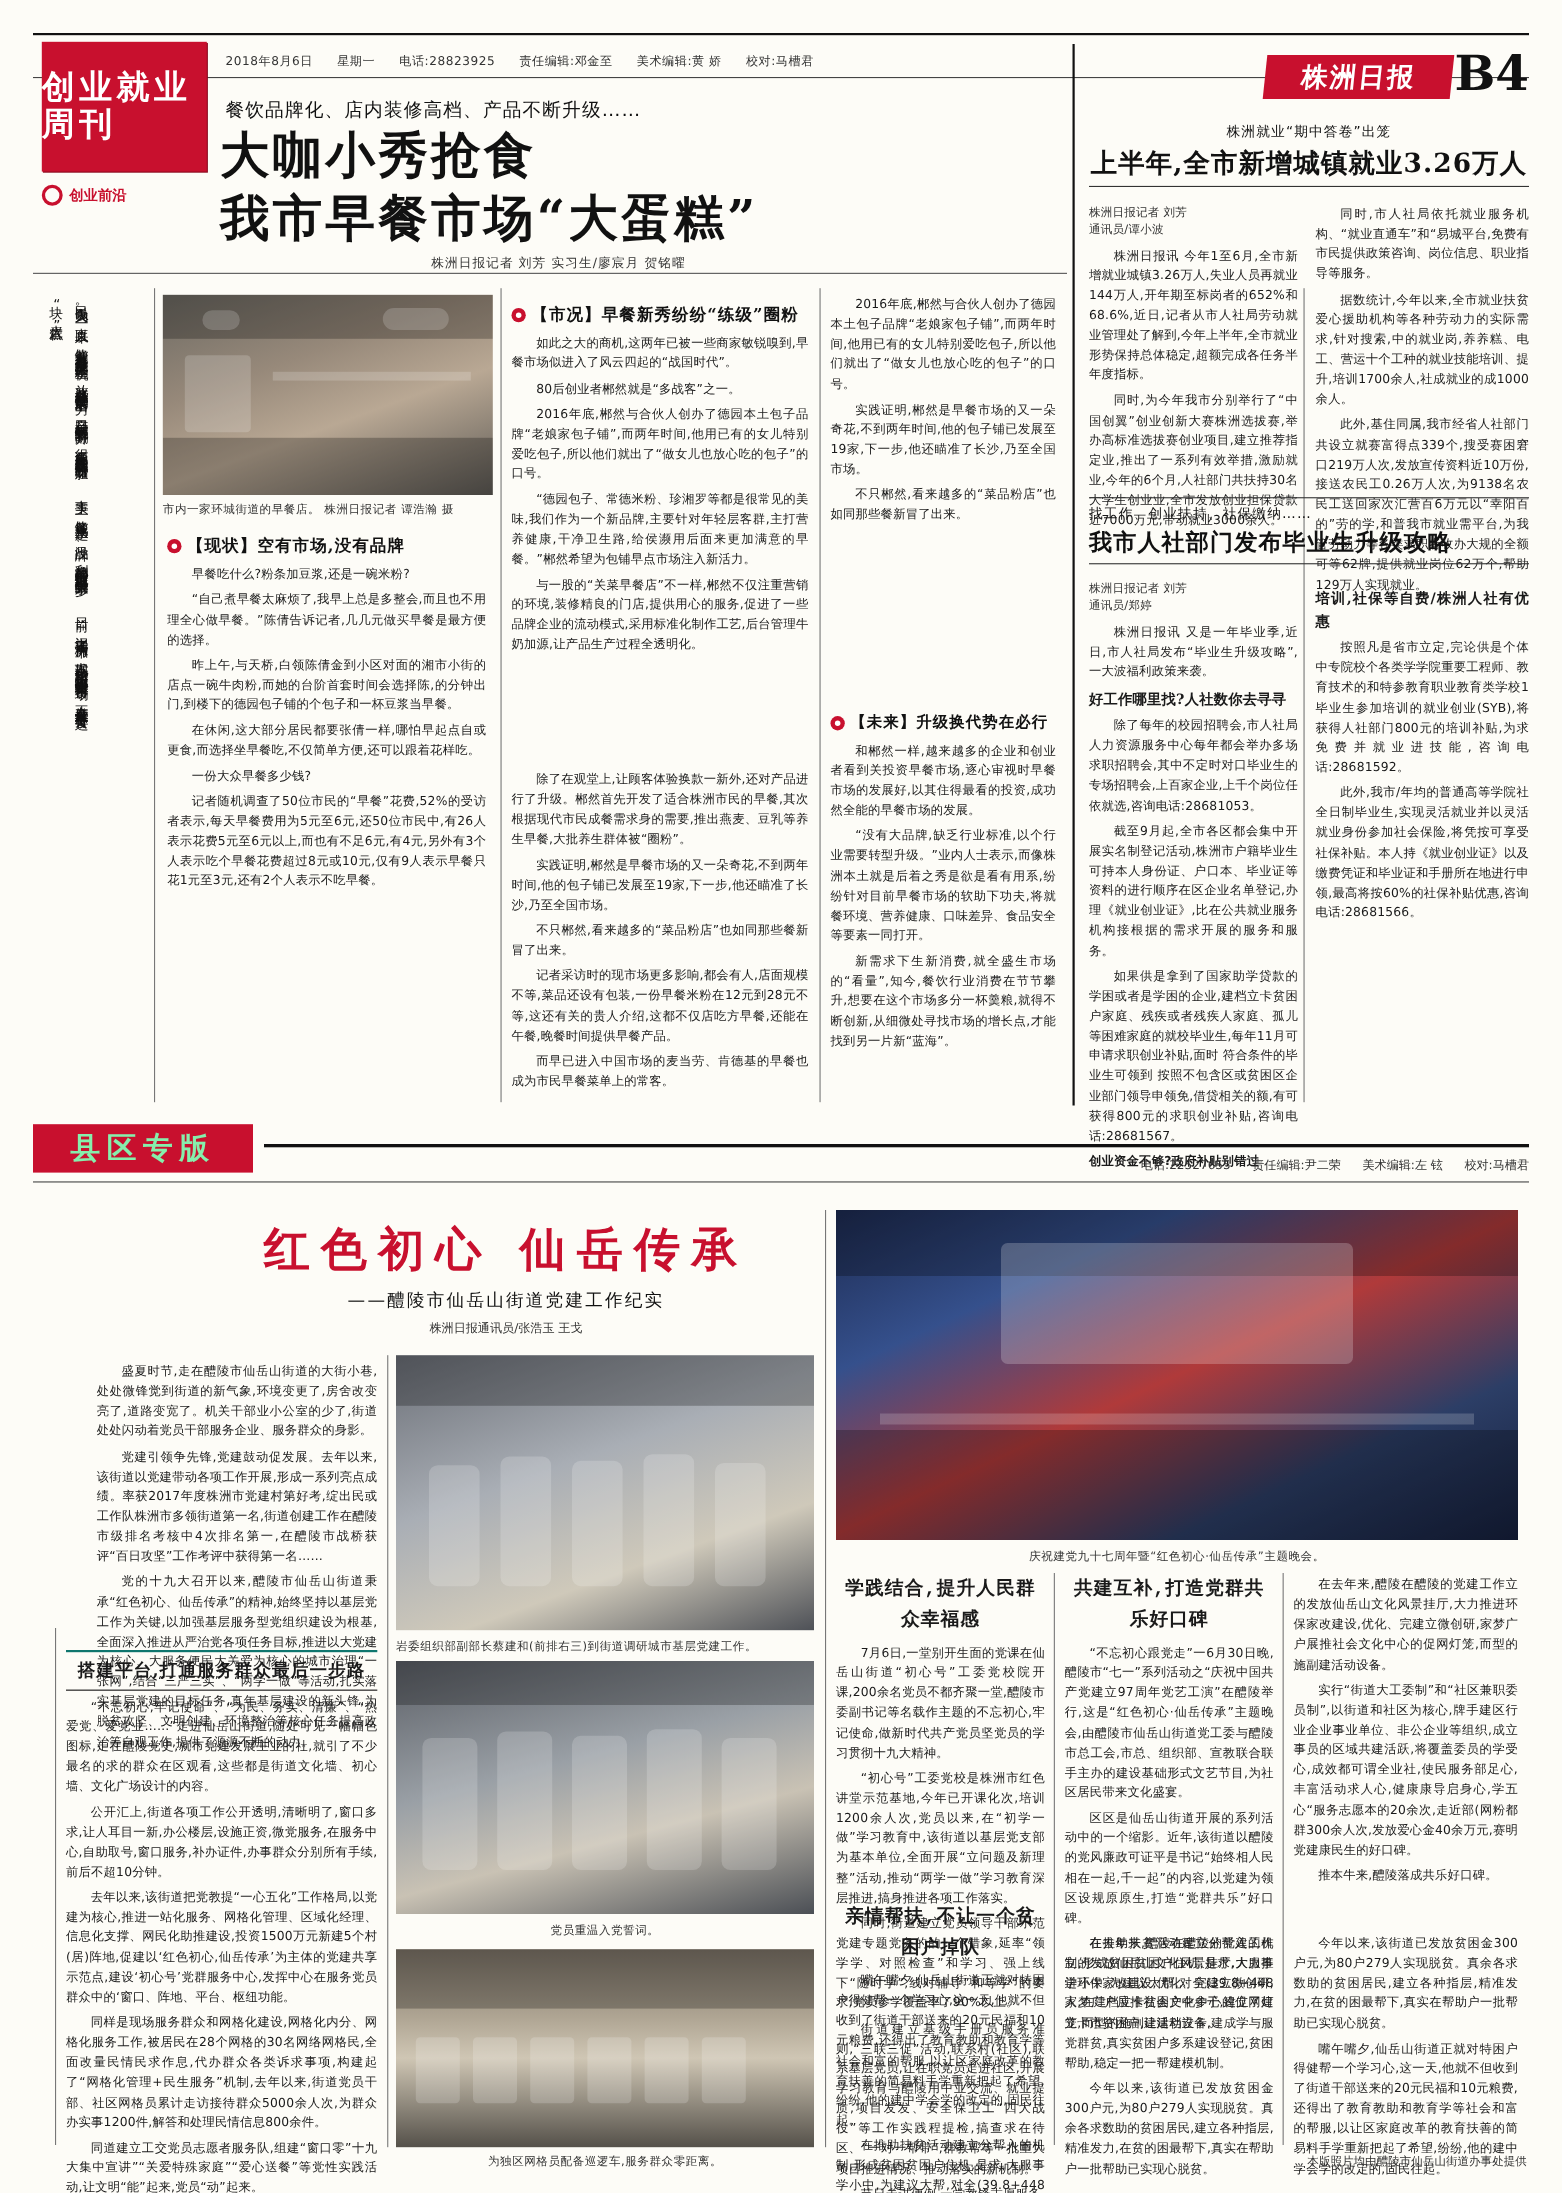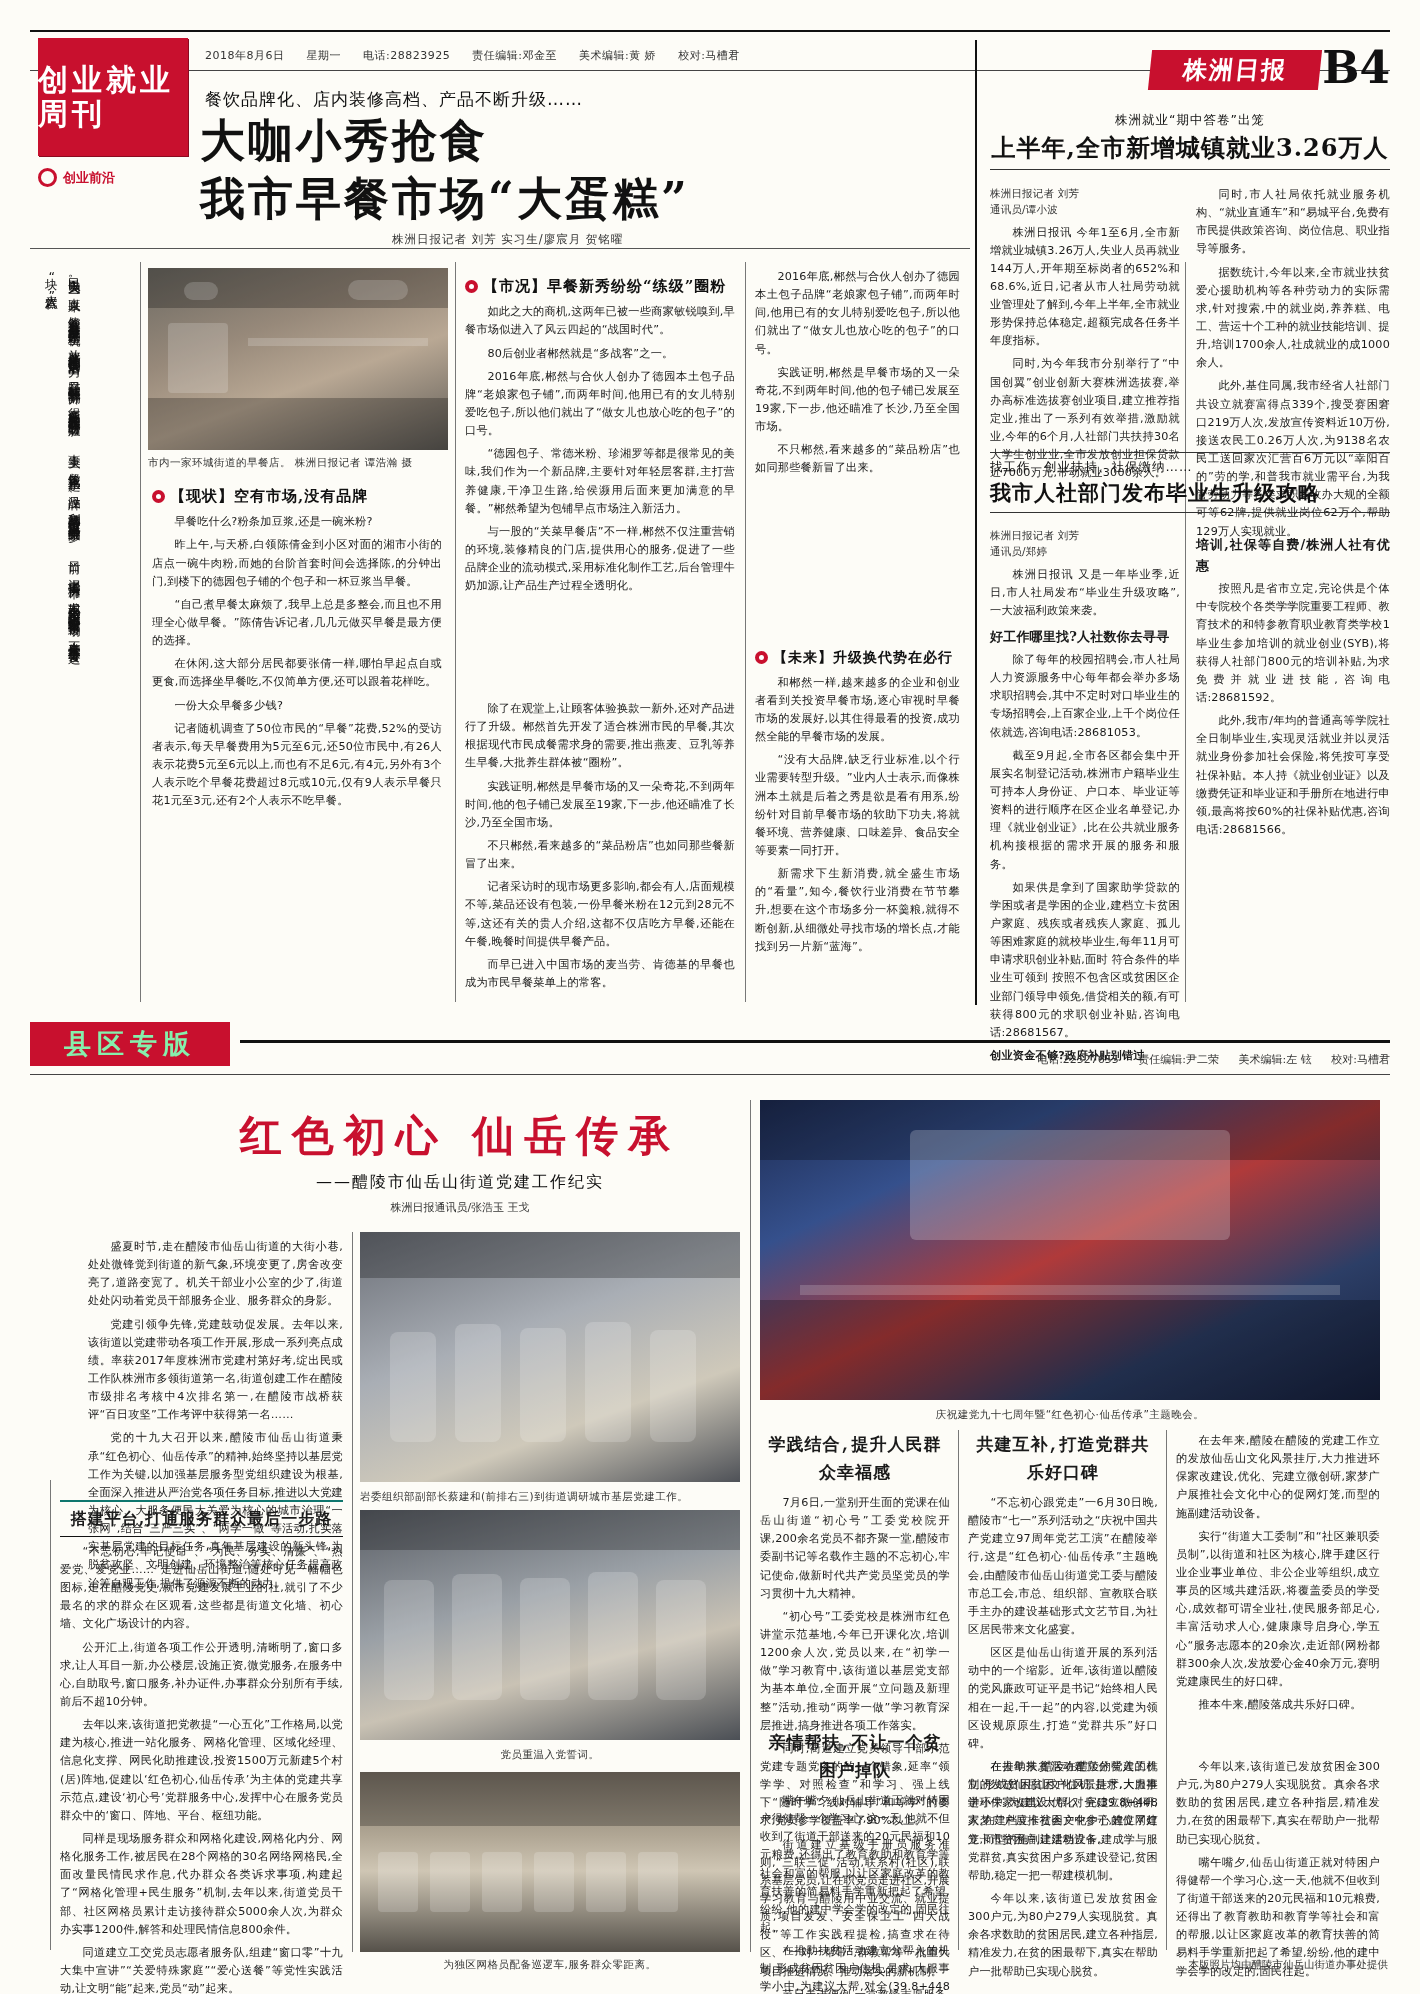--- a/index.html
+++ b/index.html
@@ -195,22 +195,22 @@
   <div class="vsep" style="left:745px;top:262px;height:740px;"></div>
   <div class="vsep" style="left:975px;top:40px;height:965px;background:#111;width:2px;"></div>
   <div class="vsep" style="left:1185px;top:262px;height:740px;"></div>
 
   <div class="col" style="left:152px;top:478px;width:290px;">
     <div class="sec-h">
       <span class="bullet"></span>
       <span>【现状】空有市场,没有品牌</span>
     </div>
     <p>早餐吃什么?粉条加豆浆,还是一碗米粉?</p>
+    <p>“自己煮早餐太麻烦了,我早上总是多整会,而且也不用理全心做早餐。”陈倩告诉记者,几几元做买早餐是最方便的选择。</p>
     <p>昨上午,与天桥,白领陈倩金到小区对面的湘市小街的店点一碗牛肉粉,而她的台阶首套时间会选择陈,的分钟出门,到楼下的德园包子铺的个包子和一杯豆浆当早餐。</p>
-    <p>“自己煮早餐太麻烦了,我早上总是多整会,而且也不用理全心做早餐。”陈倩告诉记者,几几元做买早餐是最方便的选择。</p>
     <p>在休闲,这大部分居民都要张倩一样,哪怕早起点自或更食,而选择坐早餐吃,不仅简单方便,还可以跟着花样吃。</p>
     <p>一份大众早餐多少钱?</p>
     <p>记者随机调查了50位市民的“早餐”花费,52%的受访者表示,每天早餐费用为5元至6元,还50位市民中,有26人表示花费5元至6元以上,而也有不足6元,有4元,另外有3个人表示吃个早餐花费超过8元或10元,仅有9人表示早餐只花1元至3元,还有2个人表示不吃早餐。</p>
   </div>
 
   <div class="col" style="left:465px;top:268px;width:270px;">
     <div class="sec-h">
       <span class="bullet"></span>
       <span>【市况】早餐新秀纷纷“练级”圈粉</span>
     </div>

